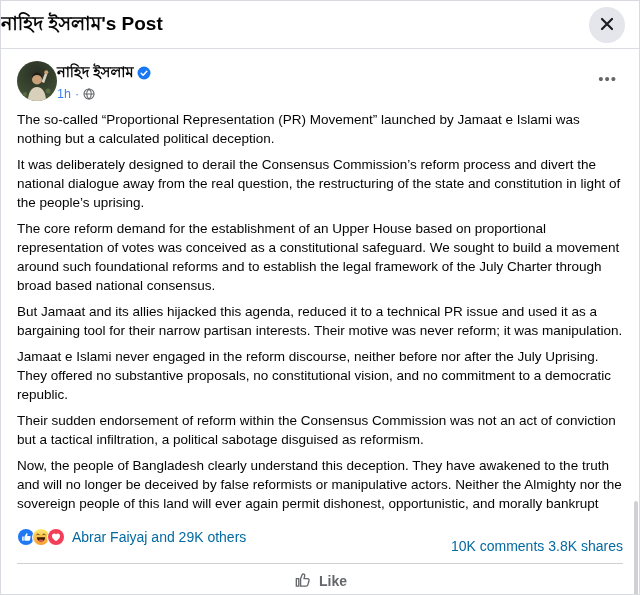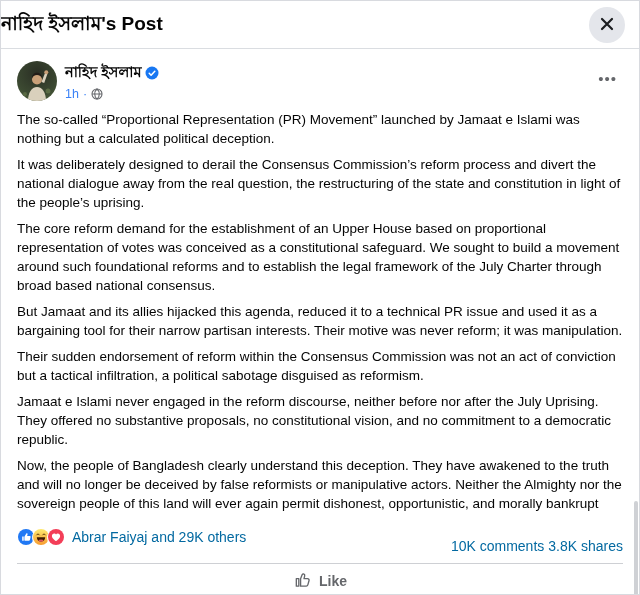--- a/index.html
+++ b/index.html
@@ -33,21 +33,21 @@
 
   
   .author-row {
     display: flex; align-items: flex-start;
     padding: 12px 16px 4px;
   }
   .avatar {
     width: 40px; height: 40px; border-radius: 50%;
     overflow: hidden; flex: 0 0 40px; cursor: pointer;
   }
-  .author-info { margin-left: 8px; flex: 1; }
+  .author-info { margin-left: 0; flex: 1; }
   .author-name-line { display: flex; align-items: center; gap: 4px; }
   .author-name { font-size: 14.5px; font-weight: bold; color: #050505; cursor: pointer; }
   .author-meta {
     display: flex; align-items: center; gap: 4px;
     margin-top: 2px; font-size: 12.5px; color: #3b82f6; cursor: pointer;
   }
   .more-btn {
     border: none; background: transparent; cursor: pointer;
     color: #65676b; font-size: 15px; letter-spacing: 1px;
     padding: 6px 6px; line-height: 1; margin-top: 4px;
@@ -165,22 +165,22 @@
     <button class="more-btn">
       <span>•••</span>
     </button>
   </div>
 
   <div class="post-text">
     <p>The so-called “Proportional Representation (PR) Movement” launched by Jamaat e Islami was nothing but a calculated political deception.</p>
     <p>It was deliberately designed to derail the Consensus Commission’s reform process and divert the national dialogue away from the real question, the restructuring of the state and constitution in light of the people’s uprising.</p>
     <p>The core reform demand for the establishment of an Upper House based on proportional representation of votes was conceived as a constitutional safeguard. We sought to build a movement around such foundational reforms and to establish the legal framework of the July Charter through broad based national consensus.</p>
     <p>But Jamaat and its allies hijacked this agenda, reduced it to a technical PR issue and used it as a bargaining tool for their narrow partisan interests. Their motive was never reform; it was manipulation.</p>
+    <p>Jamaat e Islami never engaged in the reform discourse, neither before nor after the July Uprising. They offered no substantive proposals, no constitutional vision, and no commitment to a democratic republic.</p>
     <p>Their sudden endorsement of reform within the Consensus Commission was not an act of conviction but a tactical infiltration, a political sabotage disguised as reformism.</p>
-    <p>Jamaat e Islami never engaged in the reform discourse, neither before nor after the July Uprising. They offered no substantive proposals, no constitutional vision, and no commitment to a democratic republic.</p>
     <p>Now, the people of Bangladesh clearly understand this deception. They have awakened to the truth and will no longer be deceived by false reformists or manipulative actors. Neither the Almighty nor the sovereign people of this land will ever again permit dishonest, opportunistic, and morally bankrupt forces to rule over them.</p>
   </div>
 
   <div class="engagement">
     <div class="reaction-icons">
       <span class="reaction">
         <svg width="16" height="16" viewBox="0 0 16 16">
           <circle cx="8" cy="8" r="8" fill="#2078F4"></circle>
           <path d="M4.2 7.6h1.5v4.2H4.2zM6.4 11.5V7.8l1.9-3.2c.2-.4.7-.5 1-.2.3.2.4.5.3.9l-.5 1.7h2.6c.6 0 1 .5.9 1.1l-.7 2.8c-.1.5-.5.8-1 .8H7z" fill="#fff"></path>
         </svg>

